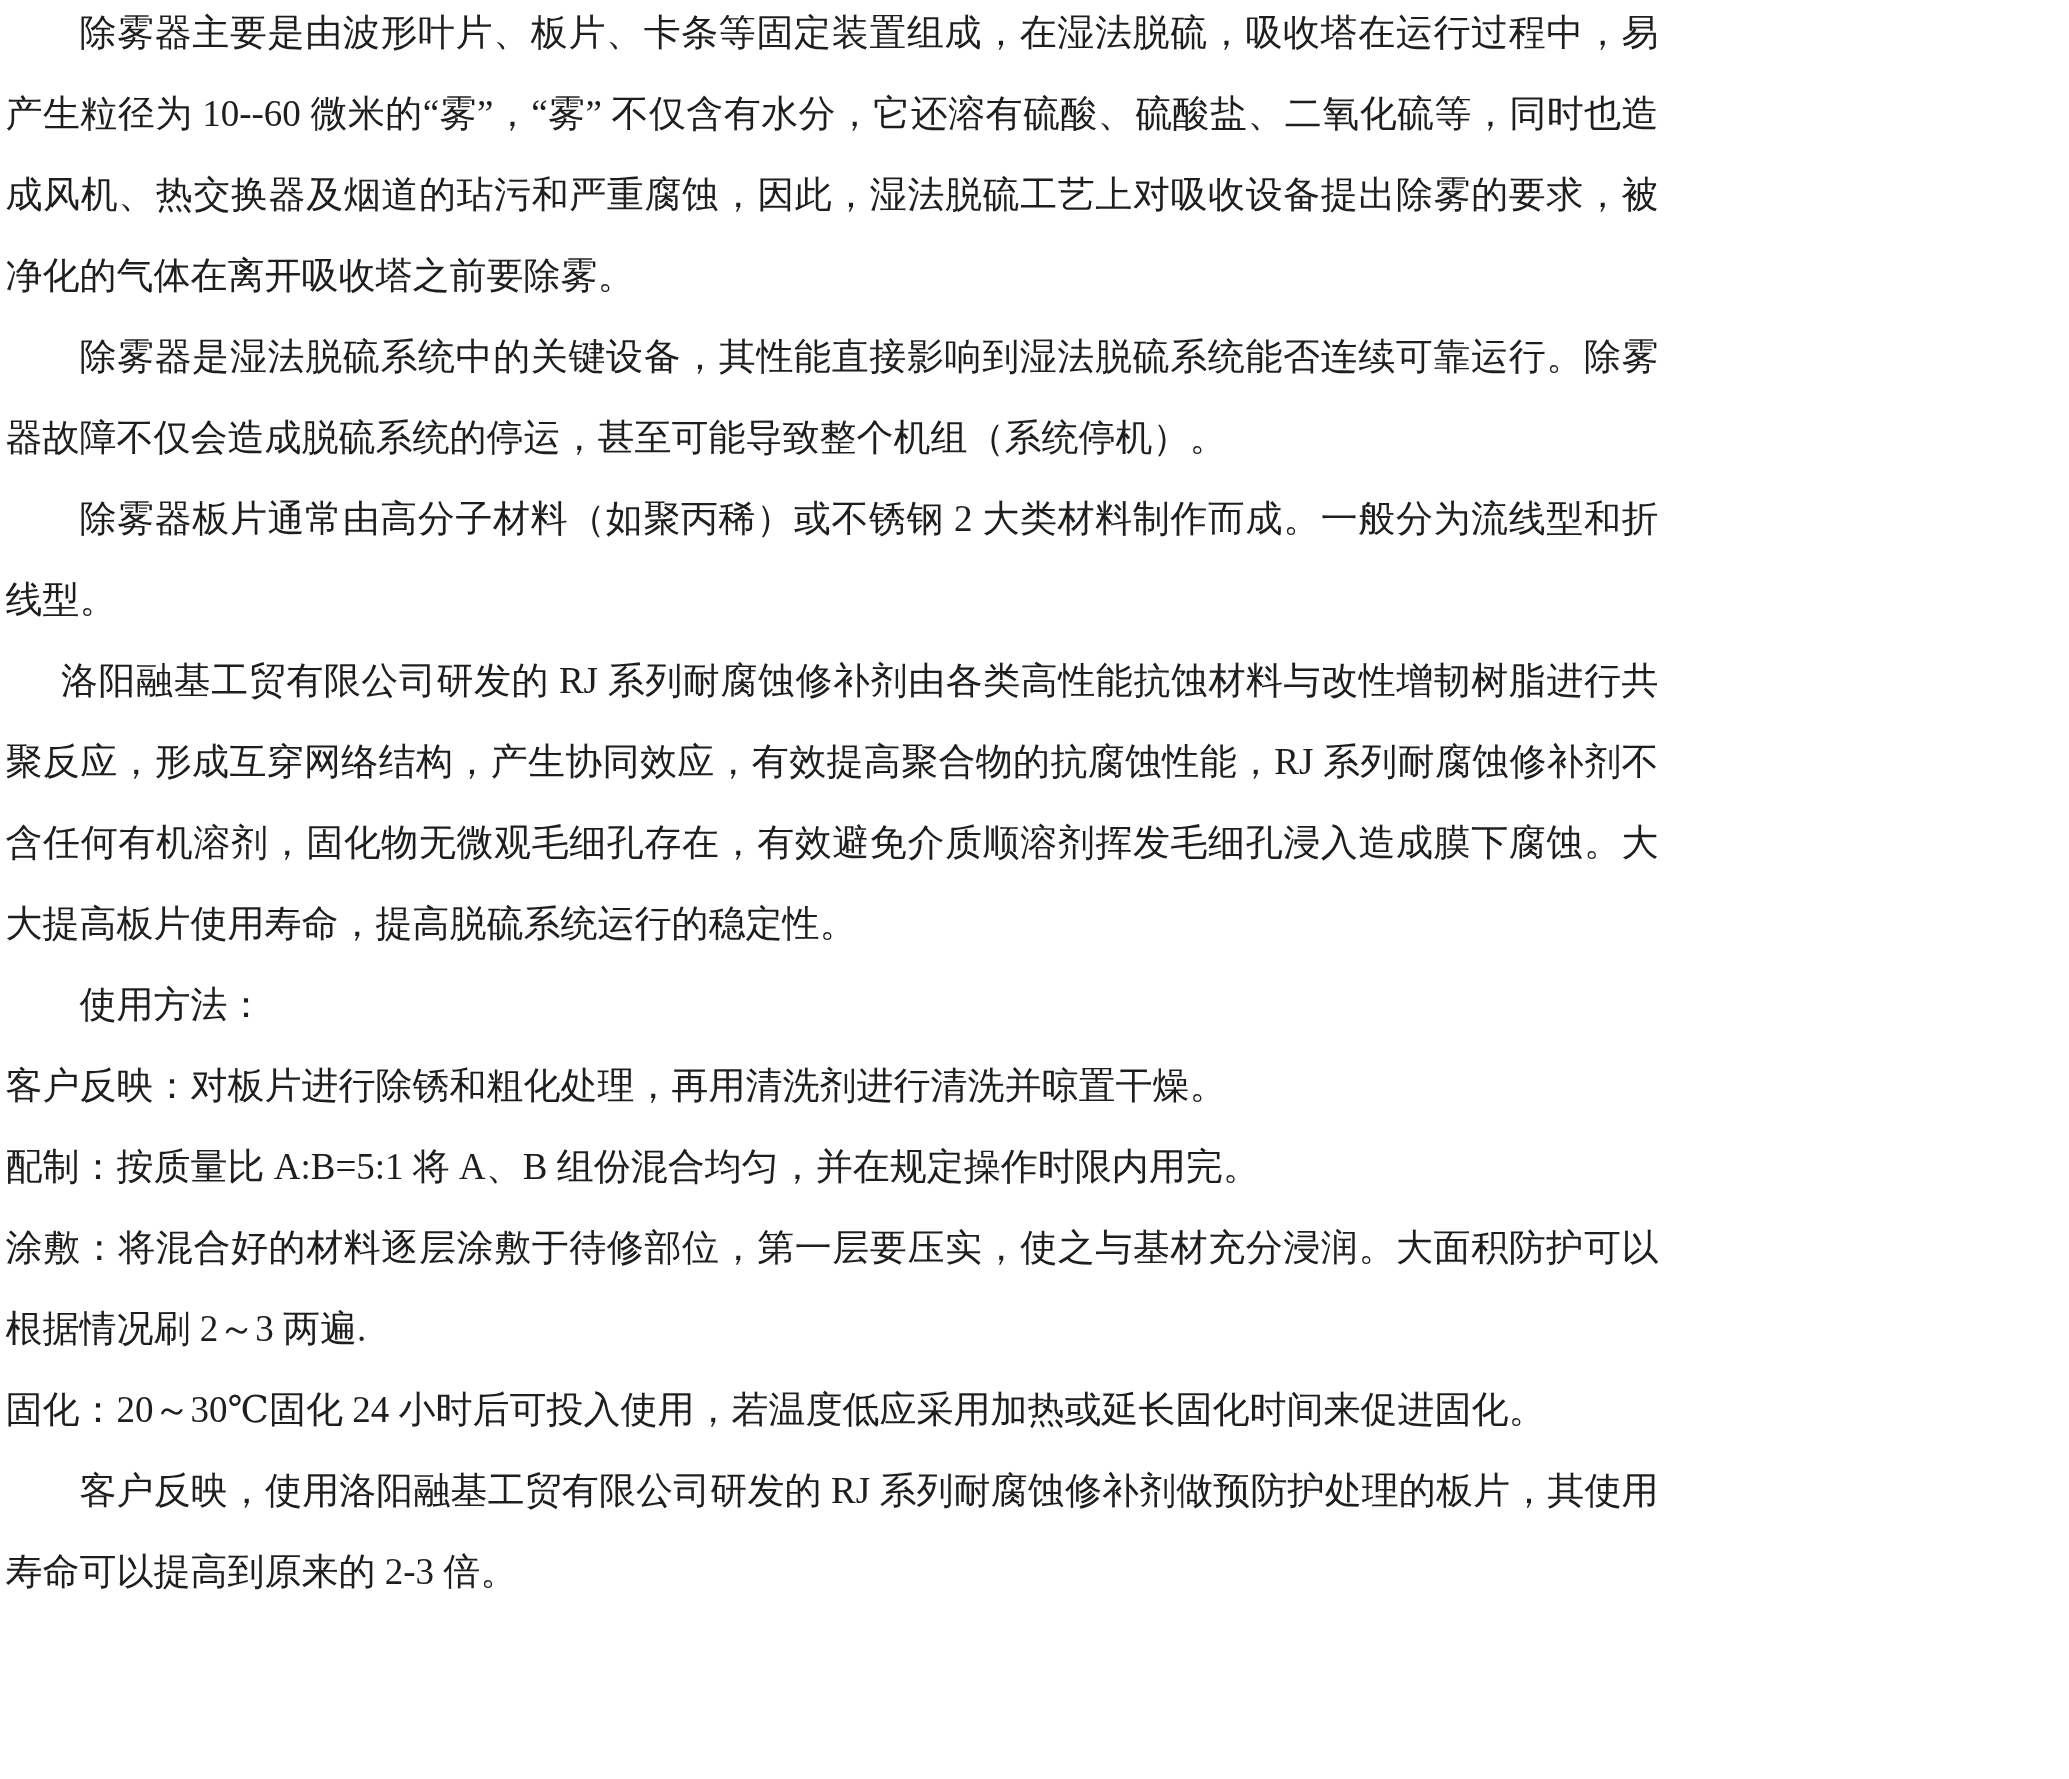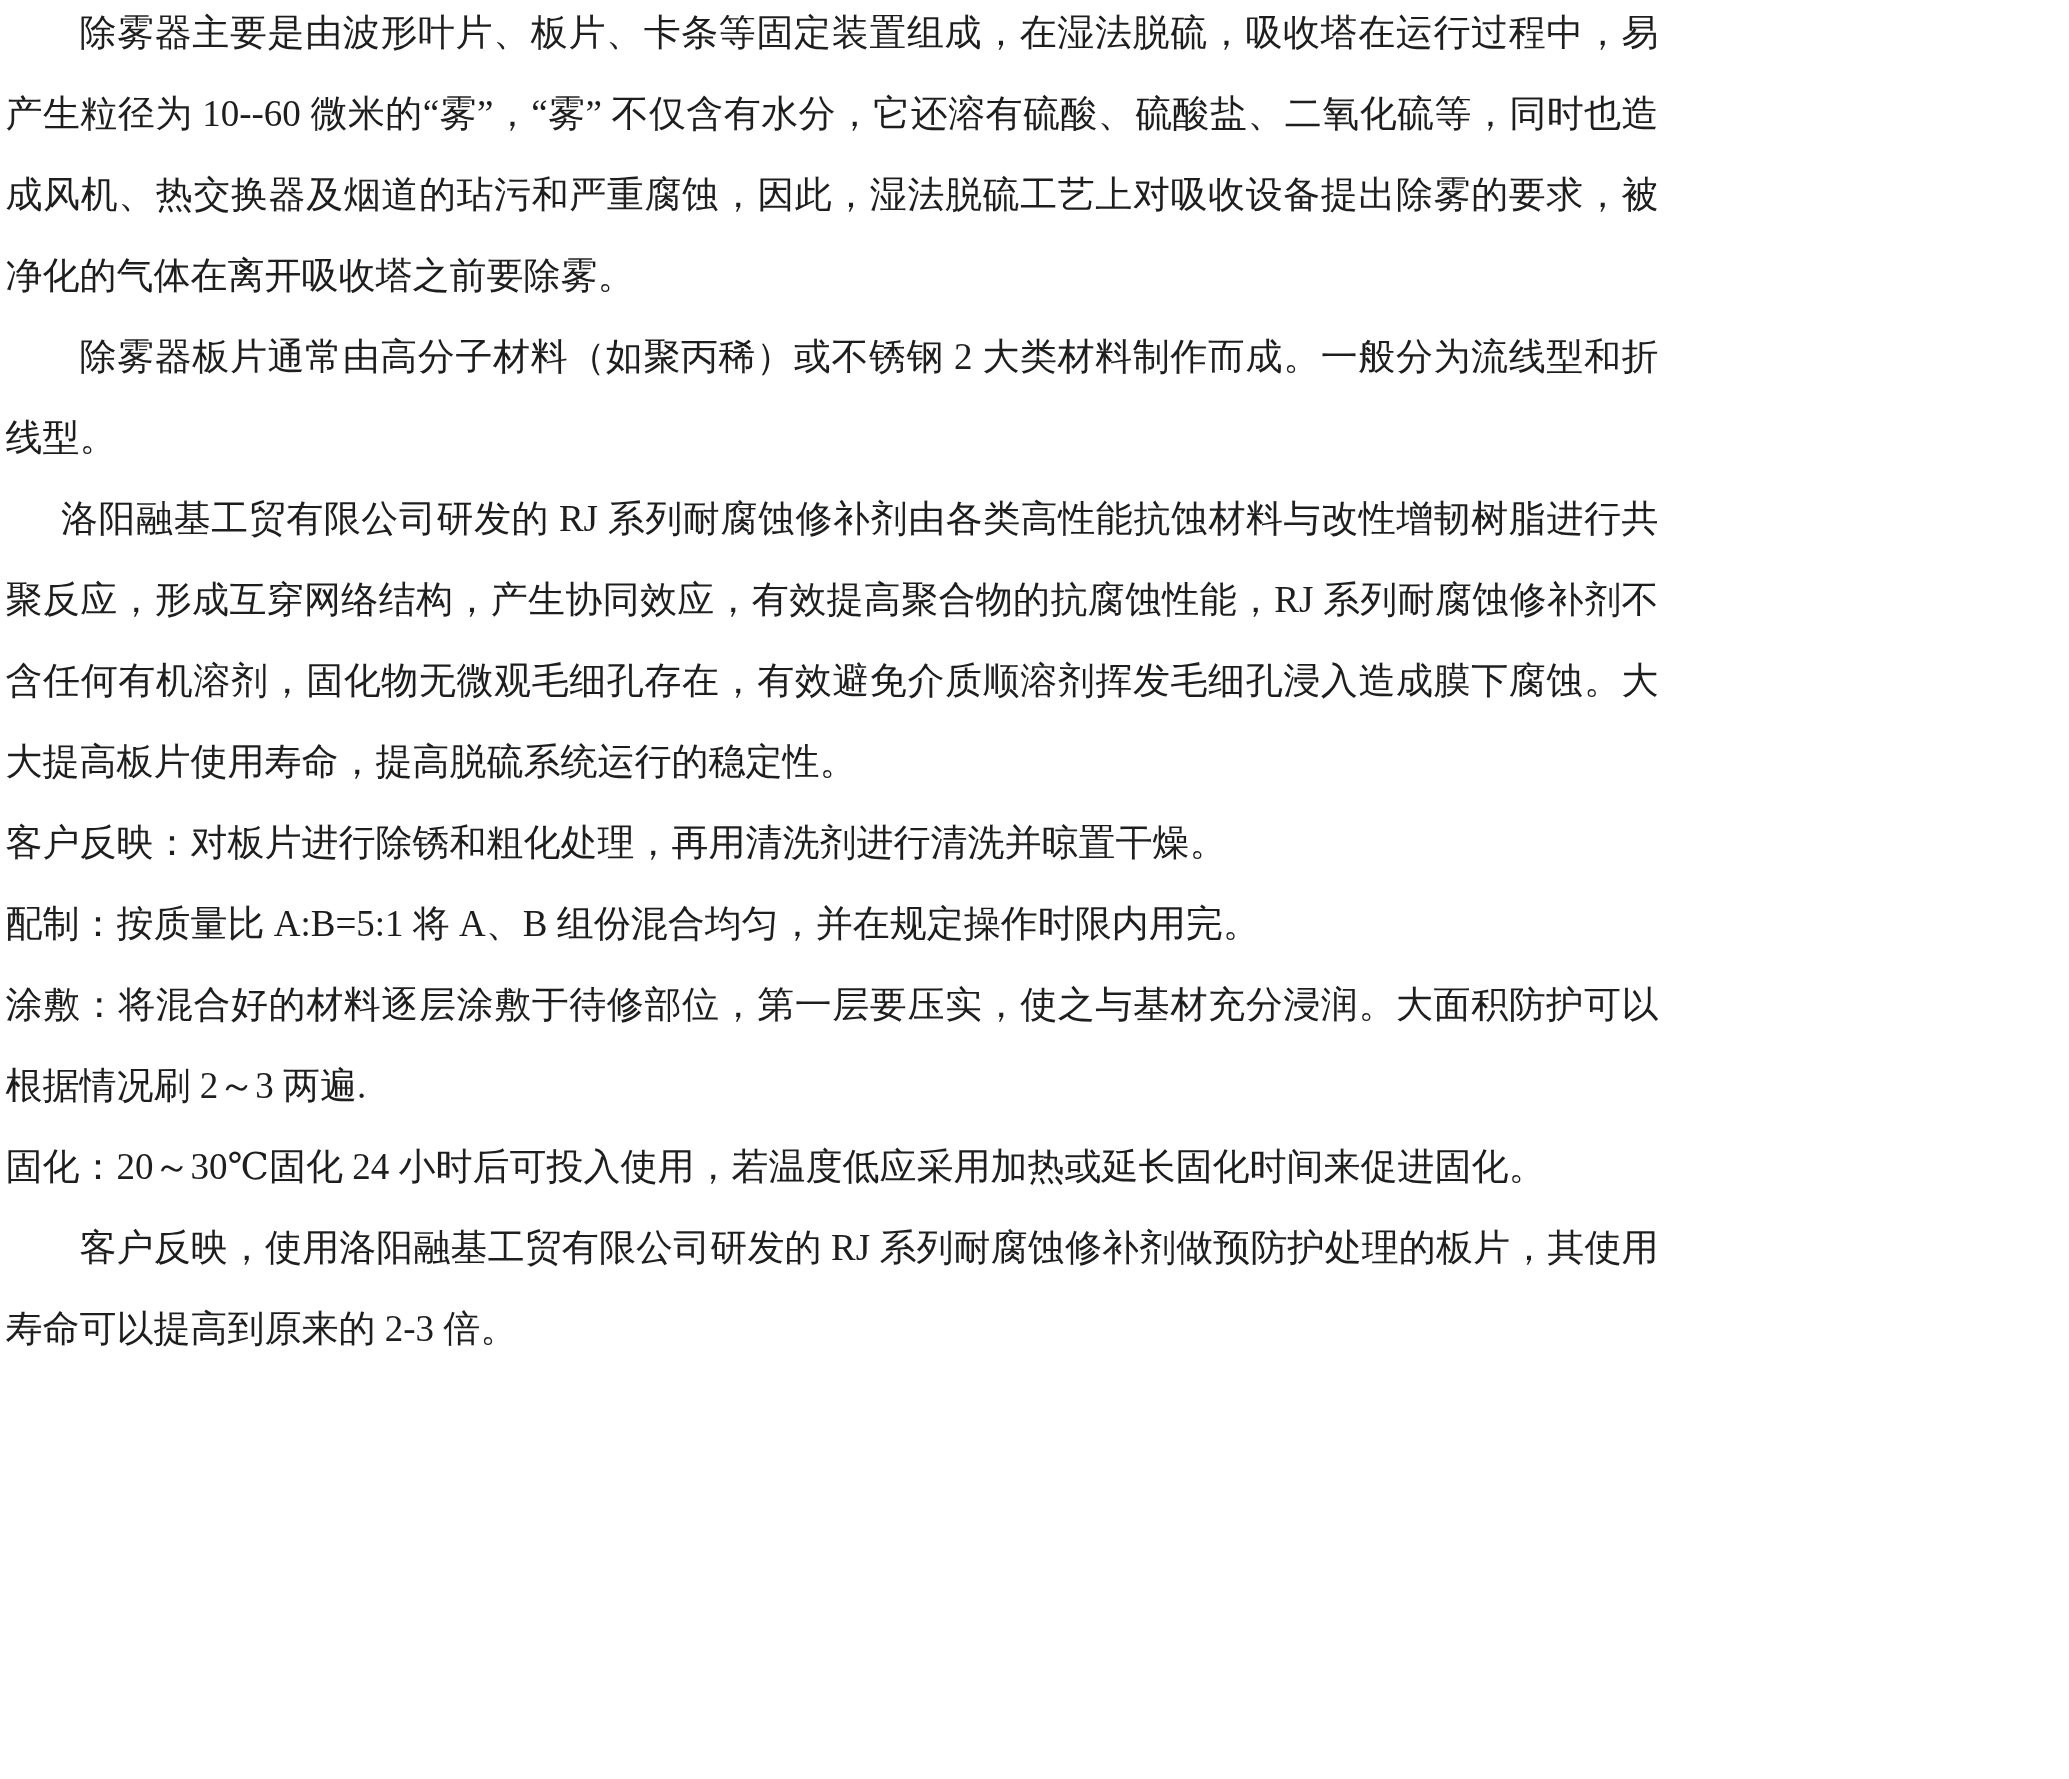--- a/index.html
+++ b/index.html
@@ -31,22 +31,24 @@
   }
   .ind2  { text-indent: 2em; }
   .ind15 { text-indent: 1.5em; }
 </style>
 </head>
 <body>
 
 <div class="page">
   <div class="textblock">
     <p class="ind2">除雾器主要是由波形叶片、板片、卡条等固定装置组成，在湿法脱硫，吸收塔在运行过程中，易产生粒径为 10--60 微米的“雾”，“雾” 不仅含有水分，它还溶有硫酸、硫酸盐、二氧化硫等，同时也造成风机、热交换器及烟道的玷污和严重腐蚀，因此，湿法脱硫工艺上对吸收设备提出除雾的要求，被净化的气体在离开吸收塔之前要除雾。</p>
+    <p class="ind2">除雾器是湿法脱硫系统中的关键设备，其性能直接影响到湿法脱硫系统能否连续可靠运行。除雾器故障不仅会造成脱硫系统的停运，甚至可能导致整个机组（系统停机）。</p>
     <p class="ind2">除雾器板片通常由高分子材料（如聚丙稀）或不锈钢 2 大类材料制作而成。一般分为流线型和折线型。</p>
     <p class="ind15">洛阳融基工贸有限公司研发的 RJ 系列耐腐蚀修补剂由各类高性能抗蚀材料与改性增韧树脂进行共聚反应，形成互穿网络结构，产生协同效应，有效提高聚合物的抗腐蚀性能，RJ 系列耐腐蚀修补剂不含任何有机溶剂，固化物无微观毛细孔存在，有效避免介质顺溶剂挥发毛细孔浸入造成膜下腐蚀。大大提高板片使用寿命，提高脱硫系统运行的稳定性。</p>
+    <p class="ind2">使用方法：</p>
     <p>客户反映：对板片进行除锈和粗化处理，再用清洗剂进行清洗并晾置干燥。</p>
     <p>配制：按质量比 A:B=5:1 将 A、B 组份混合均匀，并在规定操作时限内用完。</p>
     <p>涂敷：将混合好的材料逐层涂敷于待修部位，第一层要压实，使之与基材充分浸润。大面积防护可以根据情况刷 2～3 两遍.</p>
     <p>固化：20～30℃固化 24 小时后可投入使用，若温度低应采用加热或延长固化时间来促进固化。</p>
     <p class="ind2">客户反映，使用洛阳融基工贸有限公司研发的 RJ 系列耐腐蚀修补剂做预防护处理的板片，其使用寿命可以提高到原来的 2-3 倍。</p>
   </div>
 </div>
 
 
 </body></html>

